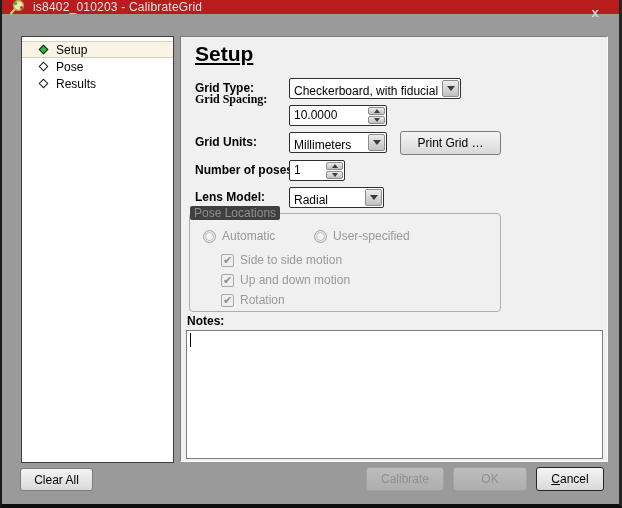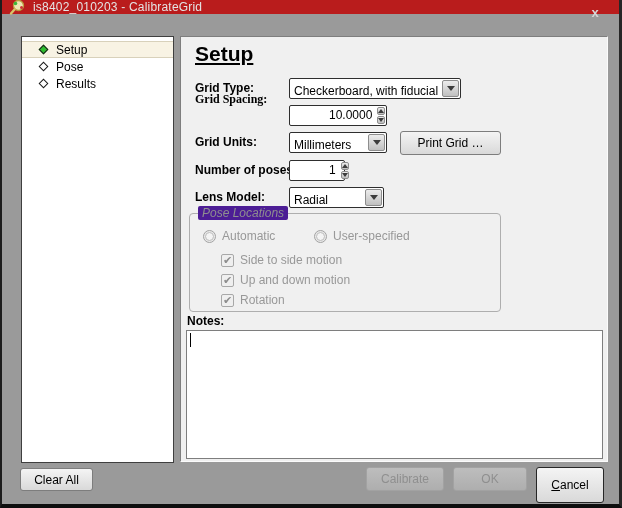--- a/index.html
+++ b/index.html
@@ -23,45 +23,45 @@
   .diamond.filled { background:#2ebe2e; }
   
   .panel { position:absolute; left:178px; top:36px; width:428px; height:426px; background:#f0f0f0;
     border-top:1px solid #7e7e7e; border-left:1px solid #7e7e7e; border-bottom:1px solid #fbfbfb; border-right:1px solid #fbfbfb; }
   .heading { position:absolute; left:14px; top:5px; font-size:21px; font-weight:bold; text-decoration:underline; }
   .form-label { position:absolute; left:14px; font-weight:bold; line-height:21px; }
   .combo { position:absolute; height:21px; background:#fff; border:1px solid #2e2e2e; border-radius:2px; display:flex; align-items:flex-end; }
   .combo .combo-text { flex:1; padding:0 4px; white-space:nowrap; overflow:hidden; }
   .drop-btn { width:17px; height:17px; margin:1px; background:linear-gradient(#ececec,#c0c0c0); border:1px solid #8d8d8d; border-radius:2px; display:flex; align-items:center; justify-content:center; flex:none; }
   .arr-down { width:0; height:0; border-left:4px solid transparent; border-right:4px solid transparent; border-top:5px solid #3c3c3c; }
-  .spinbox { position:absolute; height:21px; background:#fff; border:1px solid #2e2e2e; border-radius:2px; display:flex;padding-left:35px; }
+  .spinbox { position:absolute; height:21px; background:#fff; border:1px solid #2e2e2e; border-radius:2px; display:flex; }
   .spin-text { flex:1; padding:2px 4px; }
   .spinner { width:17px; margin:1px; display:flex; flex-direction:column; }
   .spin-btn { flex:1; background:linear-gradient(#ececec,#c0c0c0); border:1px solid #8d8d8d; border-radius:2px; display:flex; align-items:center; justify-content:center; }
   .spin-btn.up { margin-bottom:1px; }
   .tri-up { width:0;height:0;border-left:3px solid transparent;border-right:3px solid transparent;border-bottom:4px solid #3c3c3c; }
   .tri-dn { width:0;height:0;border-left:3px solid transparent;border-right:3px solid transparent;border-top:4px solid #3c3c3c; }
   .btn { background:linear-gradient(#f4f4f4,#d9d9d9); border:1px solid #7d7d7d; border-radius:3px; font-size:12px; color:#000; text-align:center; }
   .btn.disabled { background:linear-gradient(#bdbdbd,#aeaeae); border-color:#a2a2a2; color:#8f8f8f; }
   
   .group { position:absolute; left:8px; top:176px; width:312px; height:99px; border:1px solid #aeaeae; border-radius:4px; color:#989898; }
-  .group-legend { position:absolute; left:8px; top:-8px; background:#4c1d95; padding:0 4px; color:#8f8f8f; border-radius:2px;font-style:italic; }
+  .group-legend { position:absolute; left:0; top:-8px; background:#404040; padding:0 4px; color:#8f8f8f; border-radius:2px; }
   .radio { width:13px; height:13px; border:1px solid #a3a3a3; border-radius:50%; background:#e9e9e9; display:inline-flex; align-items:center; justify-content:center; flex:none; }
   .radio::after { content:""; width:7px; height:7px; border-radius:50%; background:#f4f4f4; border:1px solid #bdbdbd; }
   .checkbox { width:13px; height:13px; border:1px solid #a8a8a8; border-radius:2px; background:#efefef; color:#8d8d8d; font-size:11px; line-height:11px; text-align:center; flex:none; }
   .opt-row { position:absolute; display:flex; align-items:center; gap:6px; }
   
   .notes-label { position:absolute; left:6px; top:277px; font-weight:bold; }
   .notes-area { position:absolute; left:5px; top:293px; width:417px; height:129px; background:#fff; border:1px solid #7e7e7e; resize:none; font-family:"Liberation Sans",sans-serif; font-size:12px; padding:2px 3px; }
   .caret { position:absolute; left:9px; top:296px; width:1px; height:14px; background:#000; }
   
   .clear-all { position:absolute; left:18px; top:468px; width:73px; height:23px;text-align:center; }
   .b-calibrate { position:absolute; left:364px; top:467px; width:78px; height:24px; }
   .b-ok { position:absolute; left:451px; top:467px; width:74px; height:24px; }
-  .b-cancel { position:absolute; left:534px; top:467px; width:68px; height:36px; border:1px solid #262626; }
+  .b-cancel { position:absolute; left:534px; top:467px; width:68px; height:24px; border:1px solid #262626; }
   .print-grid { position:absolute; left:219px; top:94px; width:101px; height:24px; }
 </style>
 </head>
 <body>
 
 <div class="window">
 
   <div class="titlebar">
     <svg class="app-icon" viewBox="0 0 17 17">
       <circle cx="9.5" cy="6.5" r="5" fill="#efe5b4" stroke="#b89b3e" stroke-width="1.3"></circle>

